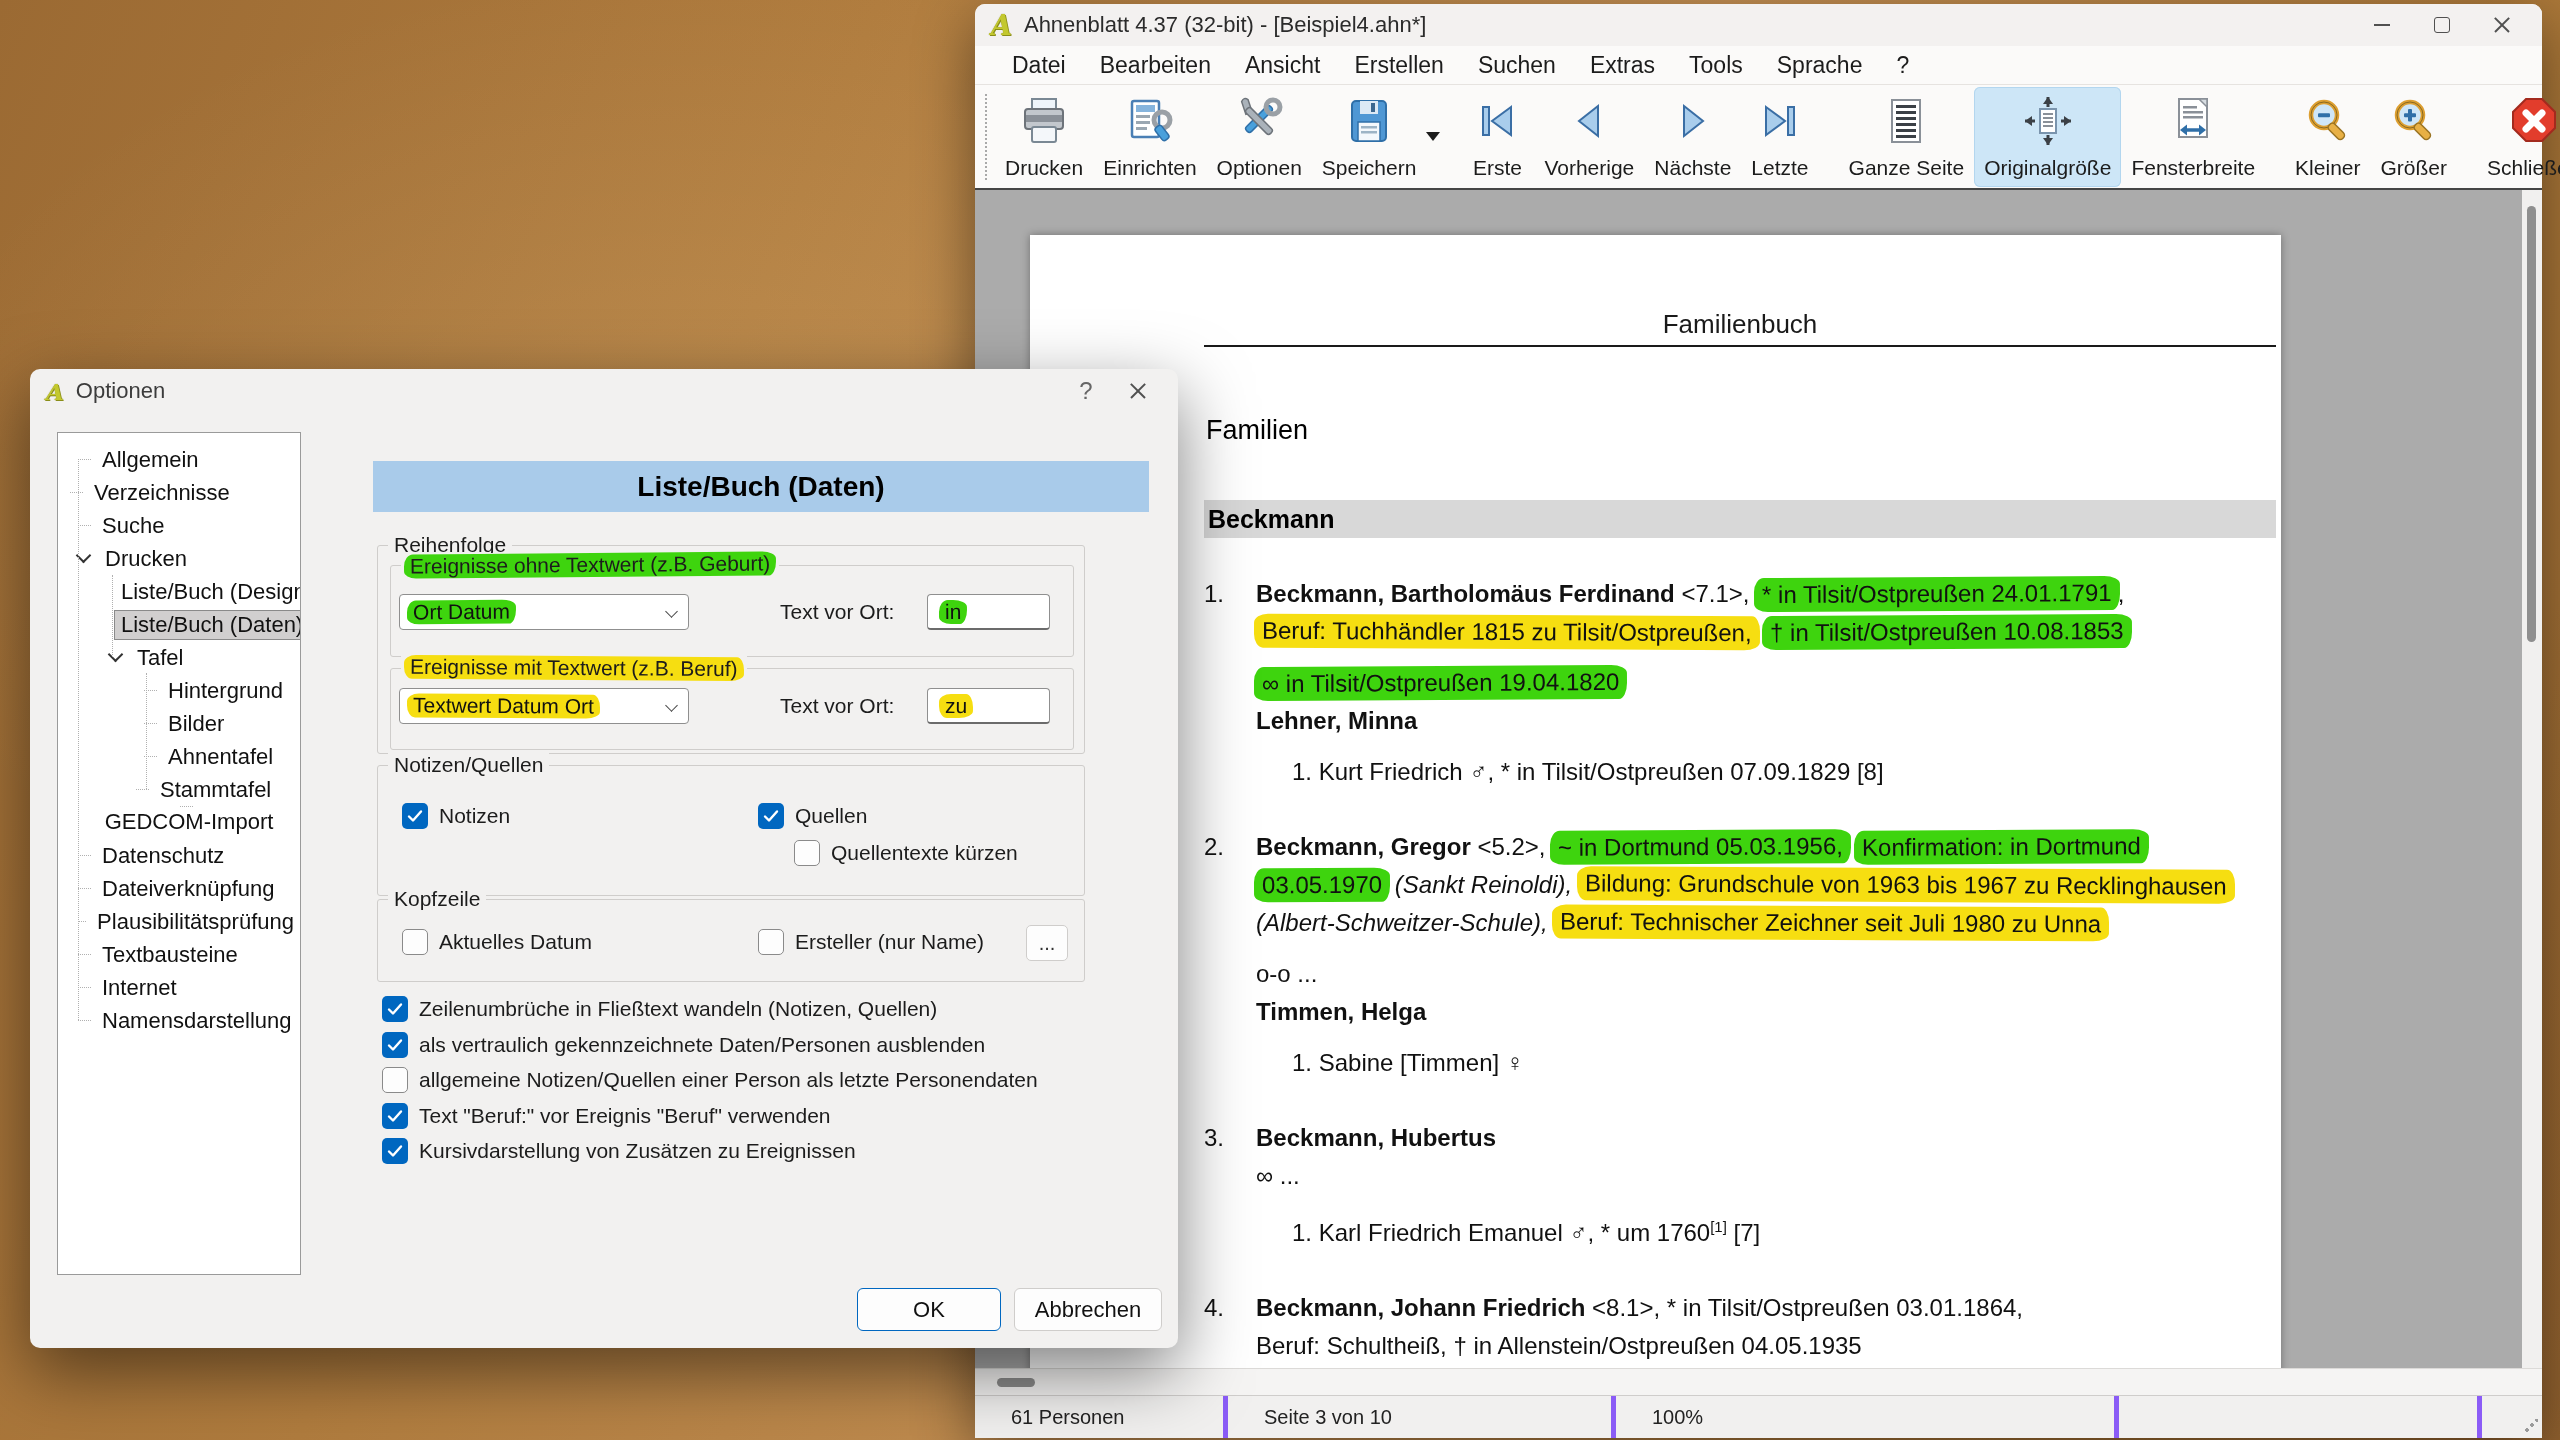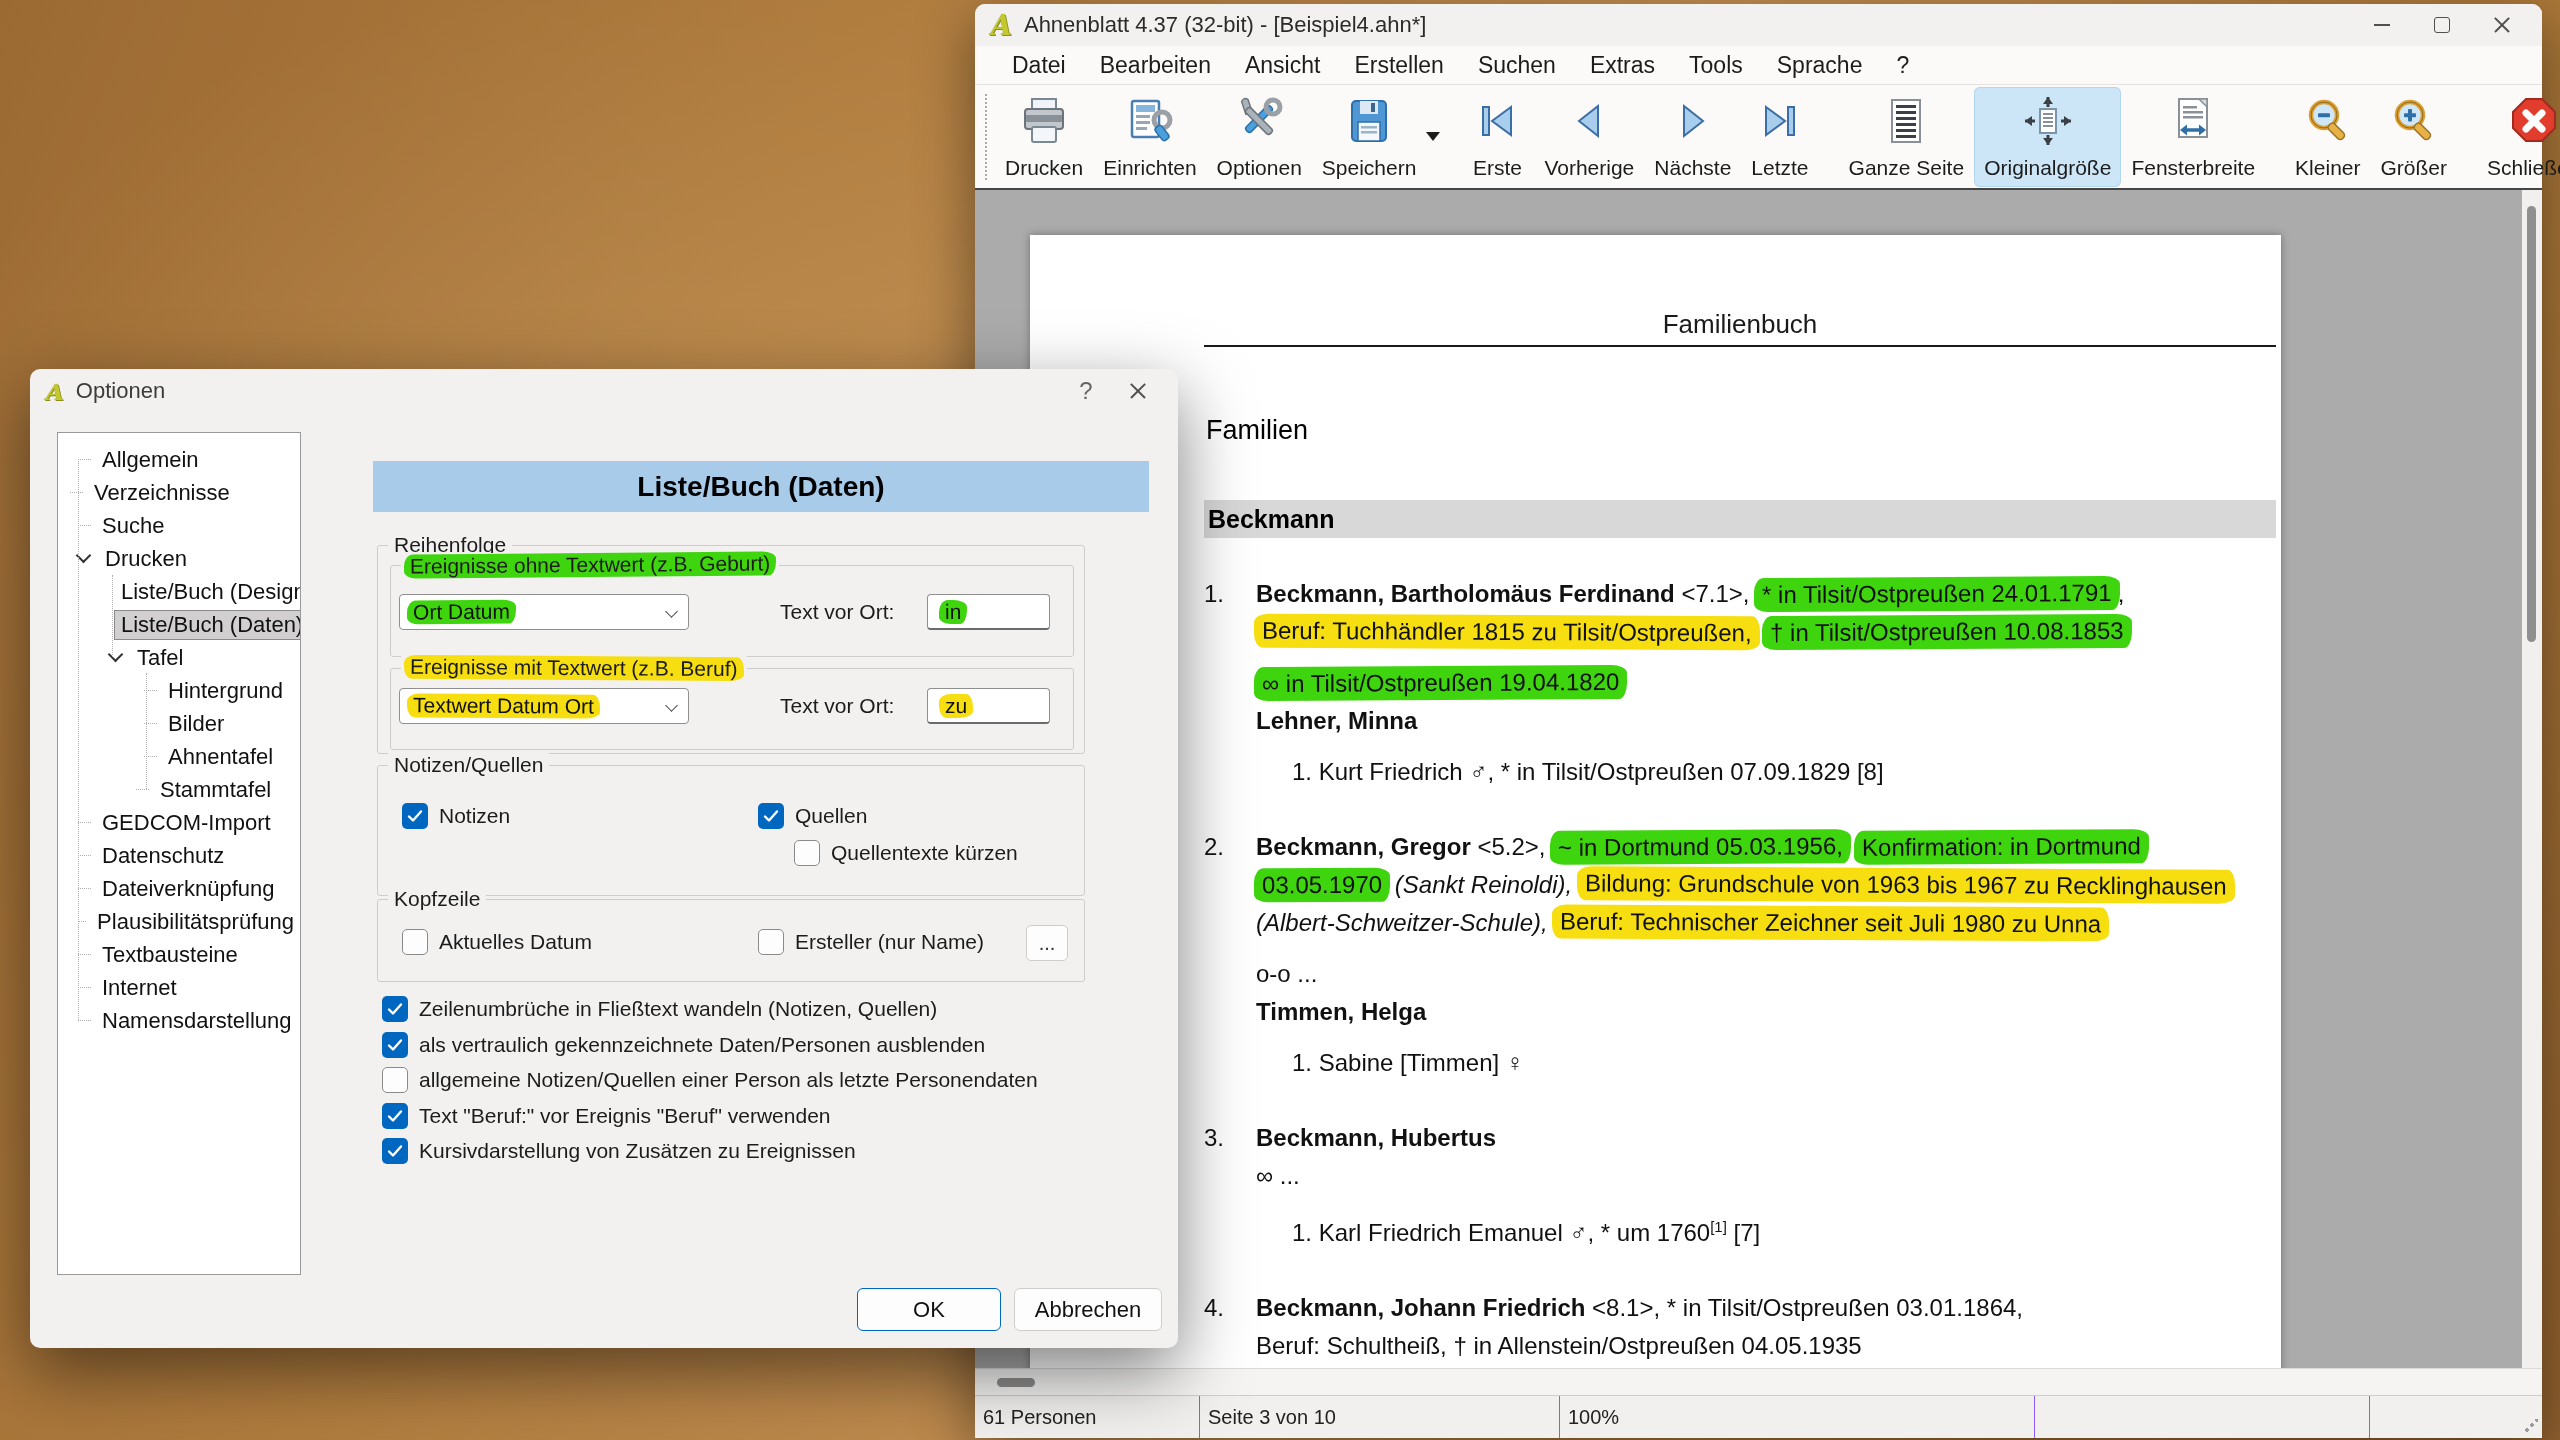--- a/index.html
+++ b/index.html
@@ -62,21 +62,21 @@
   .dline.child{margin-left:36px;}
   .seg-b{font-weight:bold;} .seg-i{font-style:italic;}
   .hl-g,.hl-y{display:inline-block;line-height:31px;padding:1px 8px 2px;margin:0 -2px;}
   .hl-g{background:#3ed40e;border-radius:10px 16px 8px 14px / 14px 8px 16px 8px;transform:rotate(-.35deg);}
   .hl-y{background:#f6de11;border-radius:14px 8px 16px 9px / 9px 15px 8px 14px;transform:rotate(.3deg);}
   sup{font-size:15px;}
 
   #hscroll{left:0;top:1364px;width:1567px;height:27px;background:#f5f4f3;border-top:1px solid #dcdad8;}
   #hscroll .thumb{position:absolute;left:22px;top:9px;width:38px;height:9px;background:#8c8c8c;border-radius:5px;}
   #statusbar{left:0;top:1391px;width:1567px;height:42px;background:#f1f0ef;border-top:1px solid #cfcdcb;display:flex;}
-  .status-field{font-size:20px;color:#222;display:flex;align-items:center;padding-left:8px;box-sizing:border-box;border-right:1px solid #8b5cf6;}
+  .status-field{font-size:20px;color:#222;display:flex;align-items:center;padding-left:8px;box-sizing:border-box;border-right:5px solid #8b5cf6;margin-left:28px;}
   #resize-grip{position:absolute;right:4px;bottom:4px;width:14px;height:14px;
     background:radial-gradient(circle at 3px 11px,#9a9a9a 1.6px,transparent 2px),
                radial-gradient(circle at 8px 6px,#9a9a9a 1.6px,transparent 2px),
                radial-gradient(circle at 13px 1px,#9a9a9a 1.6px,transparent 2px);}
 
   
   #options-dialog{left:30px;top:369px;width:1148px;height:979px;background:#f2f1f0;border-radius:10px;
     box-shadow:0 24px 70px rgba(0,0,0,.5);}
   #dlg-titlebar{left:0;top:0;width:100%;height:44px;display:flex;align-items:center;}
   #dlg-titlebar .app-logo{font-size:23px;margin:0 12px 0 16px;}
@@ -427,21 +427,21 @@
         <span class="tree-label">Bilder</span>
       </div>
       <div class="tree-item" style="padding-left: 86px; position: relative;">
         <span class="tree-stub"></span>
         <span class="tree-label">Ahnentafel</span>
       </div>
       <div class="tree-item" style="padding-left: 78px; position: relative;">
         <span class="tree-stub"></span>
         <span class="tree-label">Stammtafel</span>
       </div>
-      <div class="tree-item" style="padding-left: 20px; position: relative;">
+      <div class="tree-item" style="padding-left: 20px; position: relative; flex-direction: column;">
         <span class="tree-stub"></span>
         <span class="tree-label">GEDCOM-Import</span>
       </div>
       <div class="tree-item" style="padding-left: 20px; position: relative;">
         <span class="tree-stub"></span>
         <span class="tree-label">Datenschutz</span>
       </div>
       <div class="tree-item" style="padding-left: 20px; position: relative;">
         <span class="tree-stub"></span>
         <span class="tree-label">Dateiverknüpfung</span>

